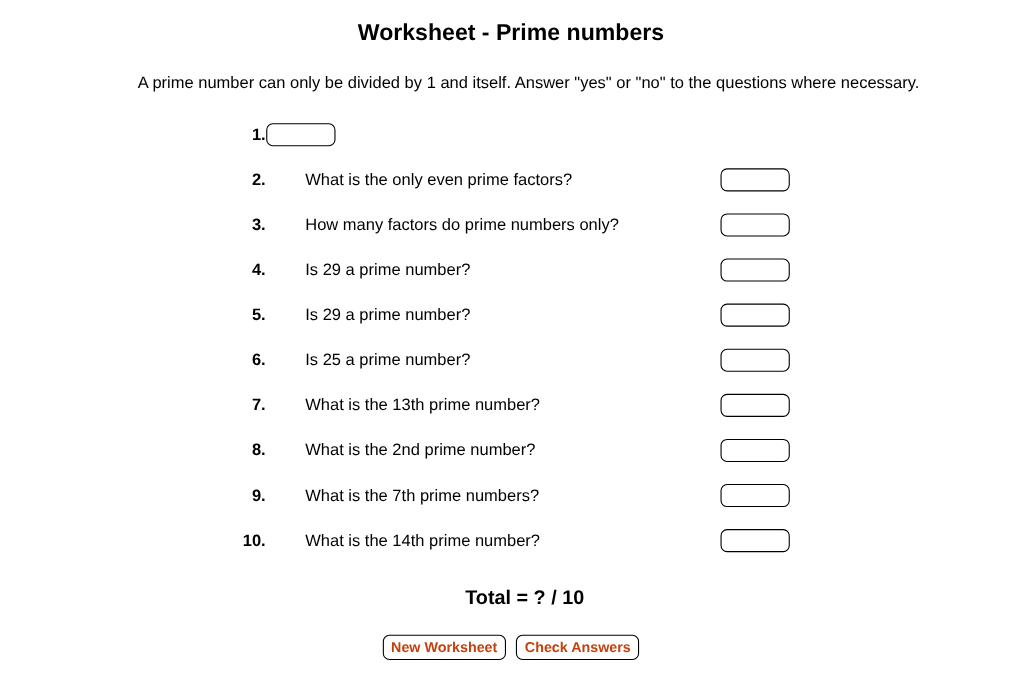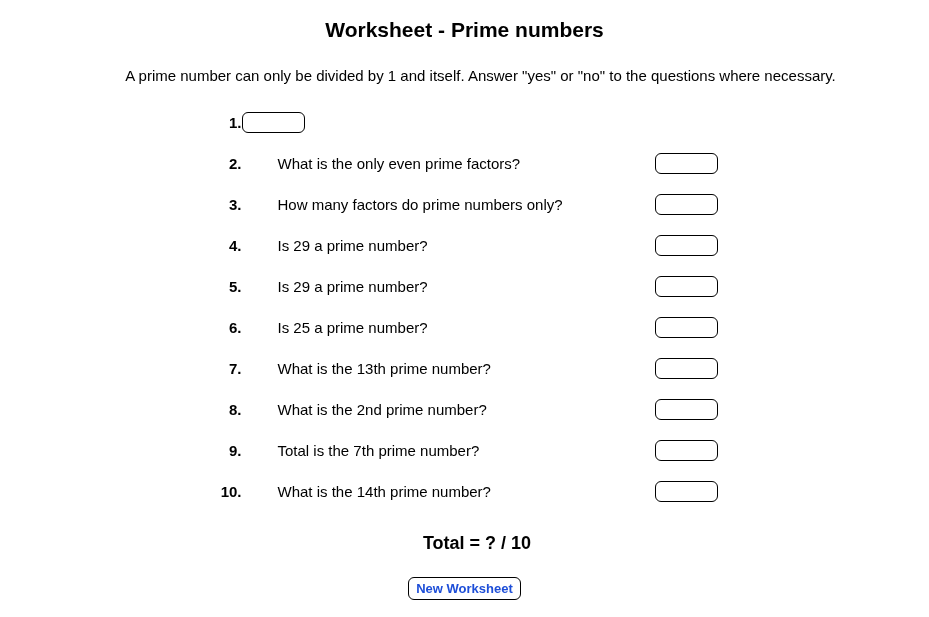--- a/index.html
+++ b/index.html
@@ -73,21 +73,21 @@
   .button-row {
     margin-top: 23px;
     display: flex;
     justify-content: center;
     gap: 9px;
   }
   .ws-button {
     font-family: "Liberation Sans", sans-serif;
     font-size: 13px;
     font-weight: bold;
-    color: #1d4ed8;
+    color: #c2410c;
     background: #ffffff;
     border: 1.5px solid #000000;
     border-radius: 6px;
     padding: 3px 7px;
     line-height: 15px;
     cursor: pointer;
   }
 </style>
 </head>
 <body>
@@ -131,27 +131,28 @@
     <span class="q-text">What is the 13th prime number?</span>
     <input class="q-answer" type="text" value="" style="">
   </div>
   <div class="q-row">
     <span class="q-num">8.</span>
     <span class="q-text">What is the 2nd prime number?</span>
     <input class="q-answer" type="text" value="" style="">
   </div>
   <div class="q-row">
     <span class="q-num">9.</span>
-    <span class="q-text">Total is the 7th prime number?</span>
+    <span class="q-text">What is the 7th prime numbers?</span>
     <input class="q-answer" type="text" value="" style="">
   </div>
   <div class="q-row">
     <span class="q-num">10.</span>
     <span class="q-text">What is the 14th prime number?</span>
     <input class="q-answer" type="text" value="" style="">
   </div>
 </div>
 
 <div class="total-line">Total = ? / 10</div>
 
 <div class="button-row">
   <button class="ws-button">New Worksheet</button>
+  <button class="ws-button">Check Answers</button>
 </div>
 
 </body></html>

